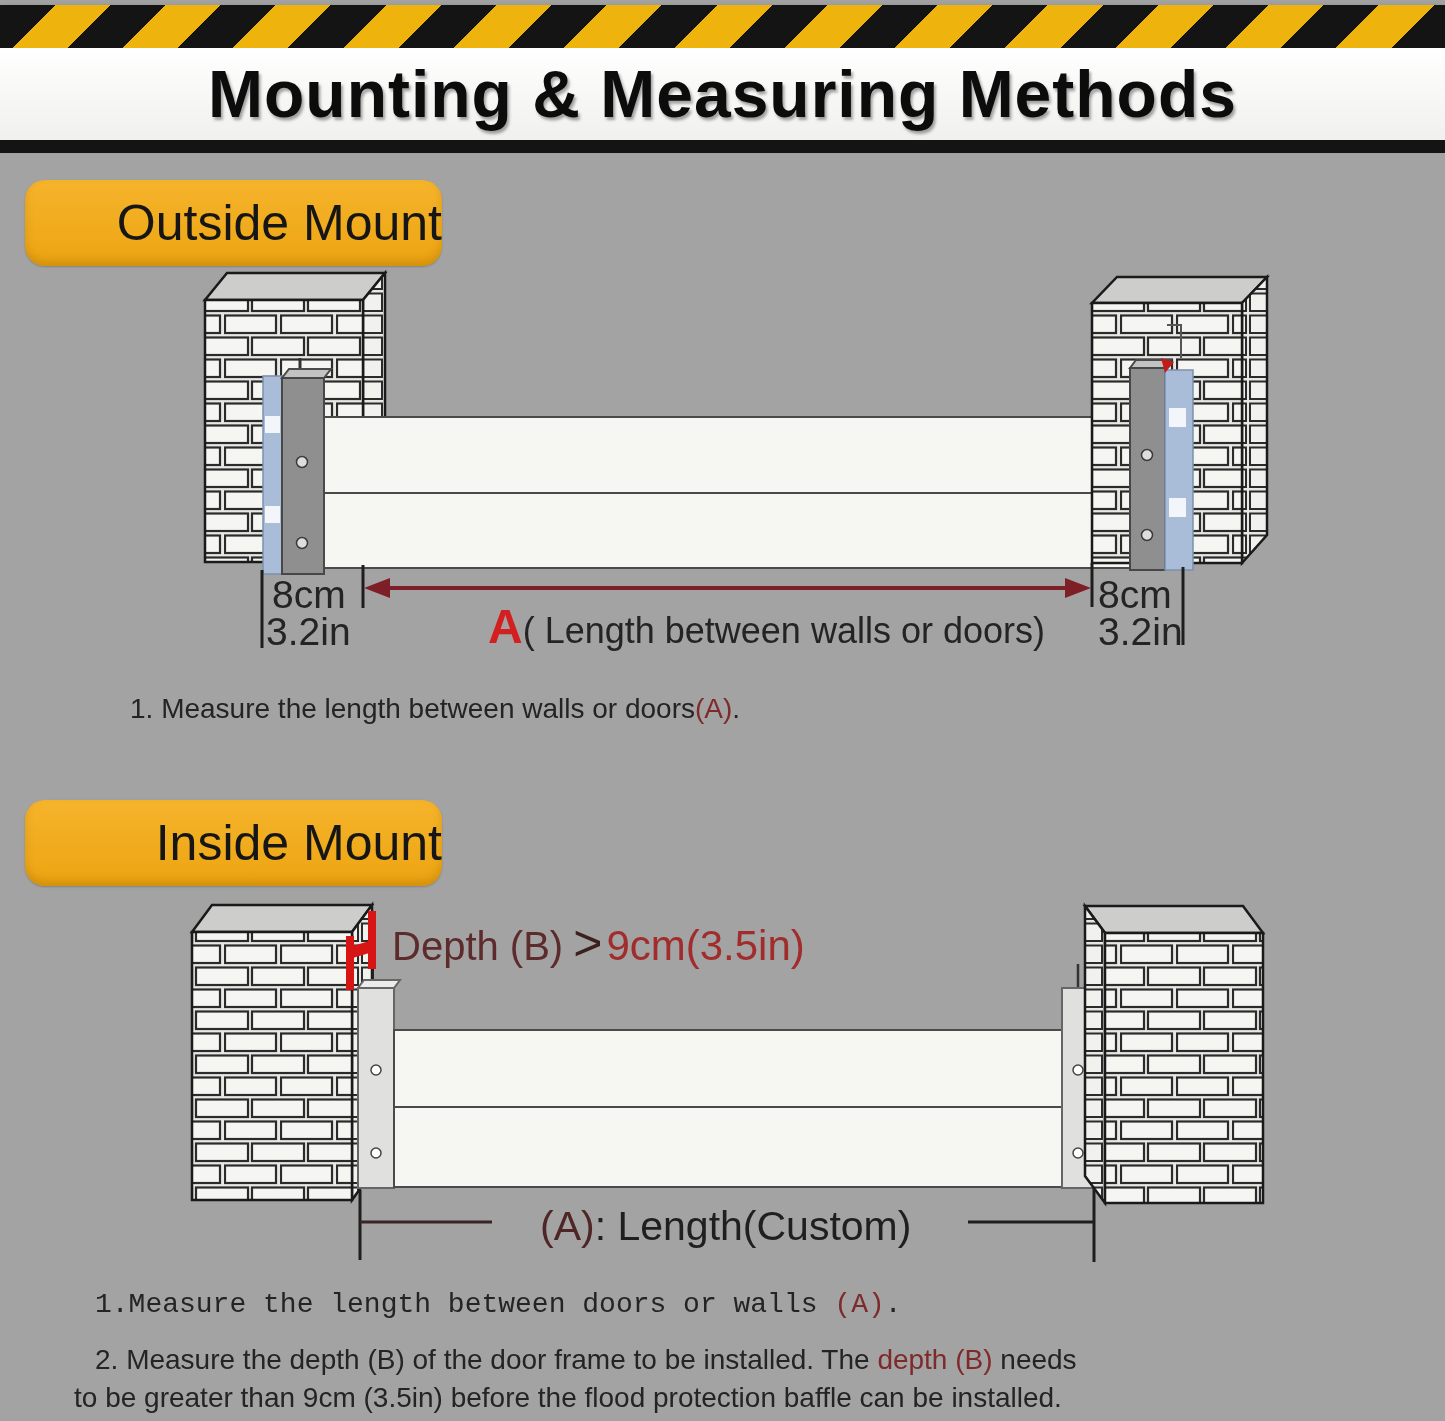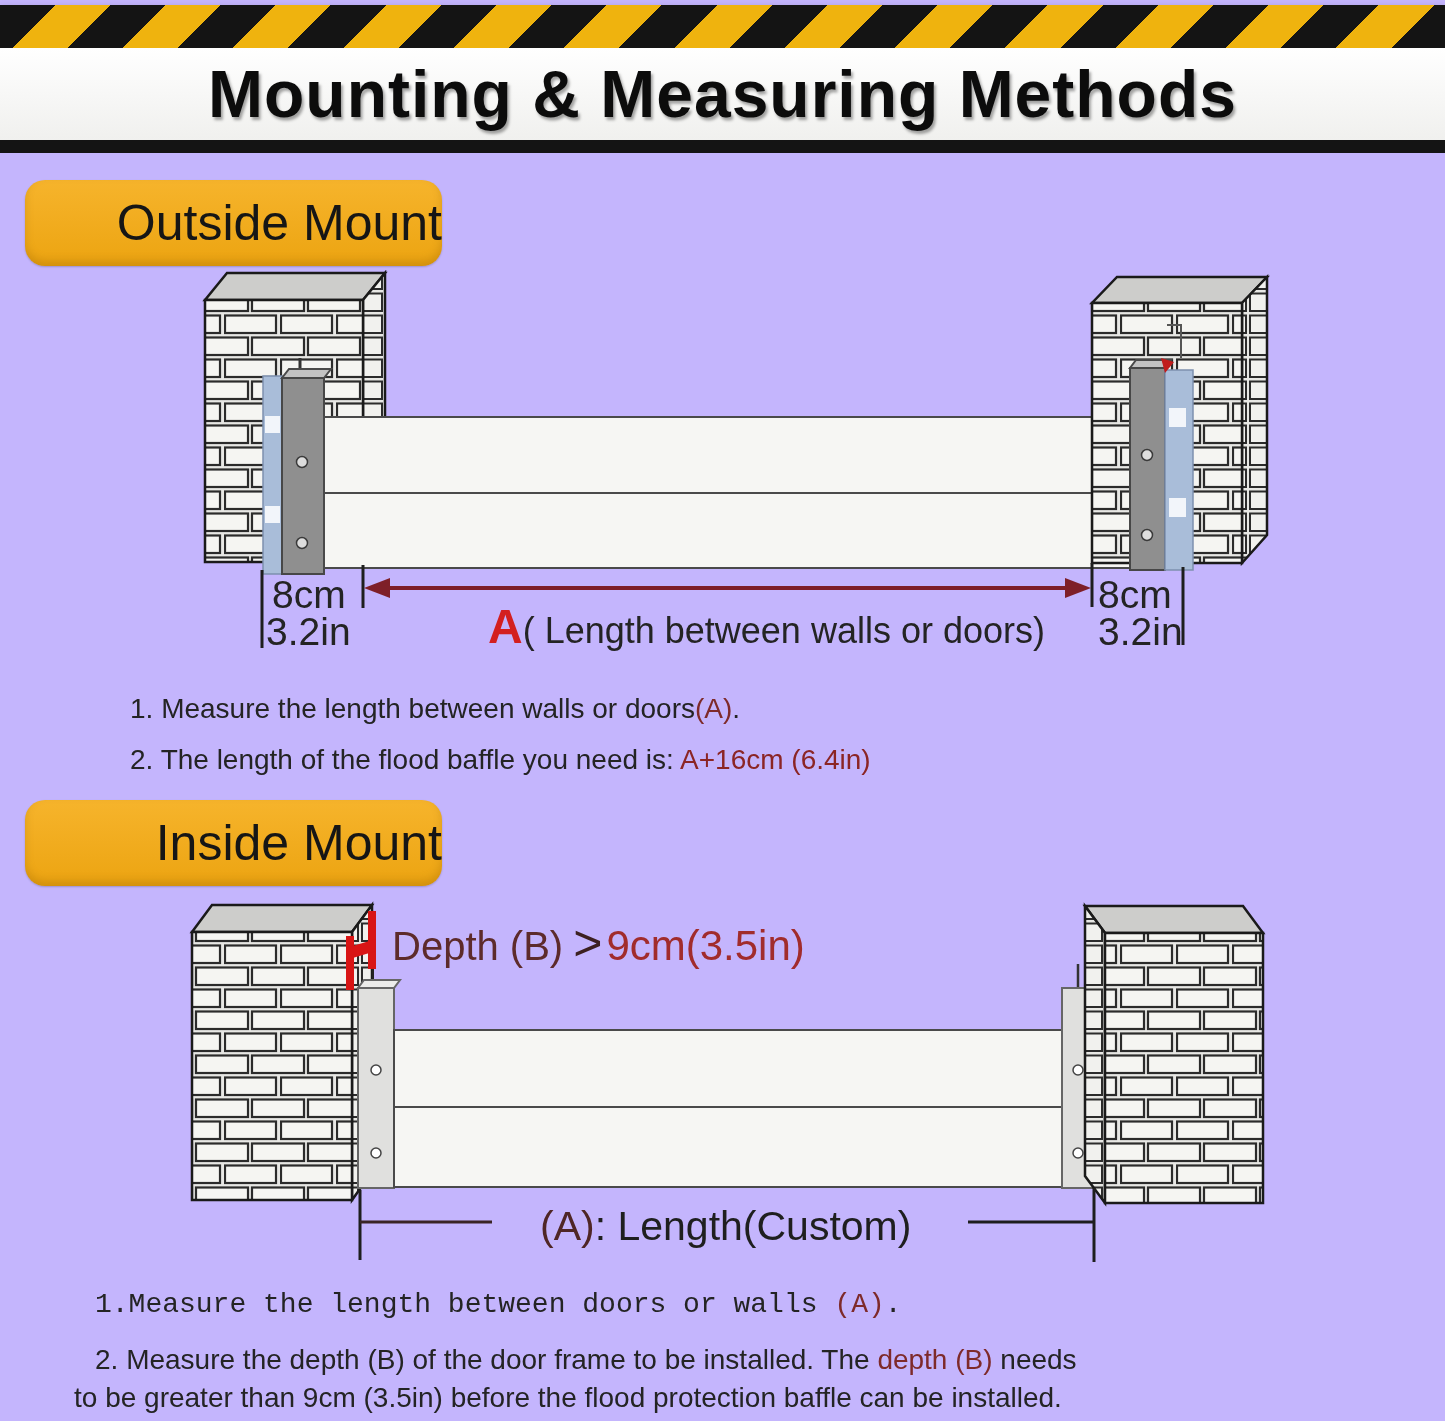--- a/index.html
+++ b/index.html
@@ -1,17 +1,17 @@
 <!DOCTYPE html>
 <html><head>
 <meta charset="utf-8">
 <style>
   html,body{margin:0;padding:0;background:#ffffff;}
   .page{
-    position:relative;width:1445px;height:1421px;background:#c4b5fd;overflow:hidden;
+    position:relative;width:1445px;height:1421px;background:#a3a3a3;overflow:hidden;
     font-family:"Liberation Sans",sans-serif;color:#242424;
   }
   
   .hazard-band{
     position:absolute;top:5px;left:0;width:100%;height:43px;
     background:repeating-linear-gradient(135deg,#141414 0 39px,#efb30e 39px 78px);
     box-shadow:0 4px 8px rgba(0,0,0,.32);
   }
   .title-band{
     position:absolute;top:48px;left:0;width:100%;height:92px;
@@ -142,21 +142,20 @@
     </g>
 
     <text x="272" y="338" font-size="39">8cm</text>
     <text x="266" y="375" font-size="39">3.2in</text>
     <text x="1098" y="338" font-size="39">8cm</text>
     <text x="1098" y="375" font-size="39">3.2in</text>
     <text x="488" y="373"><tspan font-size="48" font-weight="bold" fill="#d31f1f">A</tspan><tspan font-size="36" fill="#242424">( Length between walls or doors)</tspan></text>
   </svg>
 
   <div class="instr" id="oi-line1"><span>1. Measure the length between walls or doors</span><span class="acc-maroon">(A)</span><span>.</span></div>
-  <div class="instr" id="oi-line2"><span>2. The length of the flood baffle you need is: </span><span class="acc-red">A+16cm (6.4in)</span></div>
 
   <div class="badge badge-inside">
     <span>Inside Mount</span>
   </div>
 
   <svg id="dgm-inside" class="dgm" viewBox="0 0 1445 385">
 
     <g stroke="#1a1a1a" stroke-width="2.5">
       <polygon points="192,32 352,32 372,5 212,5" fill="#cdcdcb"></polygon>
       <polygon points="352,32 372,5 372,272 352,300" fill="url(#bricksS)"></polygon>

